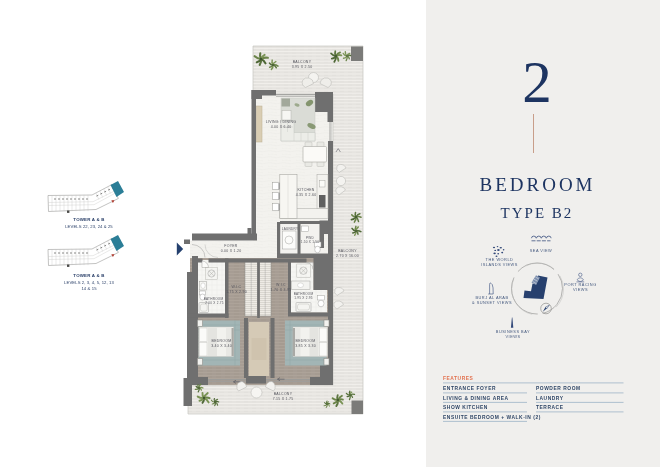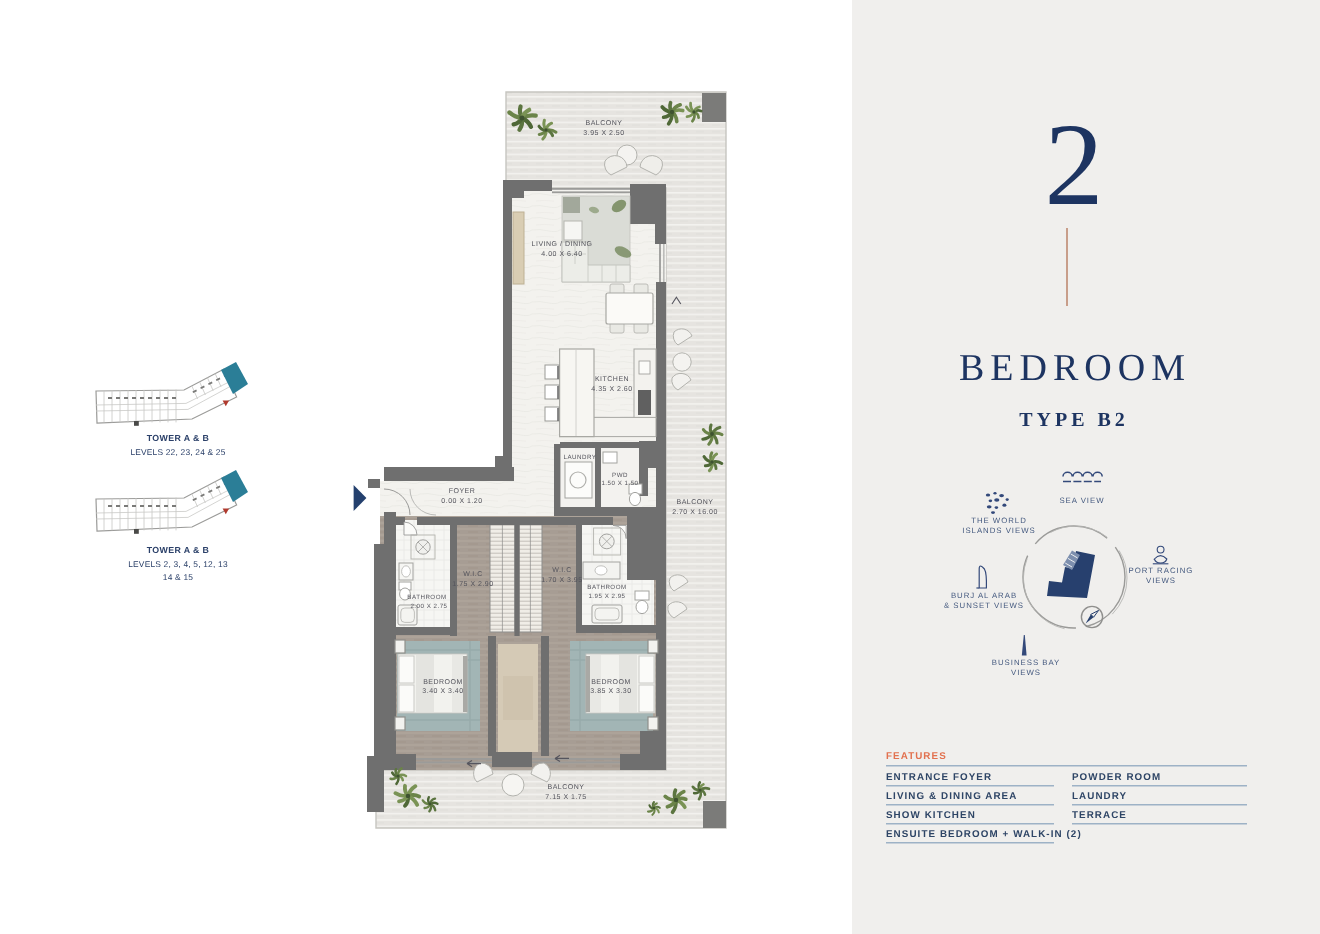--- a/index.html
+++ b/index.html
@@ -11,21 +11,21 @@
 <body>
 
 <div class="abs" style="left:426px;top:0;width:234px;height:467px;background:#f0efed;"></div>
 
 <div class="abs navy" style="left:430px;top:53px;width:214px;text-align:center;font-family:'Liberation Serif',serif;font-size:59px;line-height:59px;">2</div>
 
 <div class="abs" style="left:533px;top:114px;width:1px;height:39px;background:#c89e8a;"></div>
 
 <div class="abs navy" style="left:426px;top:174px;width:220px;text-align:center;font-family:'Liberation Serif',serif;font-size:19px;letter-spacing:3px;text-indent:3px;">BEDROOM</div>
 
-<div class="abs navy" style="left:426px;top:205px;width:220px;text-align:center;font-family:'Liberation Serif',serif;font-size:10px;letter-spacing:2px;text-indent:2px;font-weight:bold;">TYPE B2</div>
+<div class="abs navy" style="left:426px;top:205px;width:220px;text-align:center;font-family:'Liberation Serif',serif;font-size:15px;letter-spacing:2px;text-indent:2px;">TYPE B2</div>
 
 <svg class="abs" style="left:460px;top:228px;" width="150" height="115" viewBox="460 228 150 115">
 <g id="compass" fill="none" stroke="none">
 
   <g>
     <circle cx="537" cy="288.5" r="25.5" stroke="#9a9a98" stroke-width="0.7" stroke-dasharray="34 5 52 7 40 6"></circle>
     <circle cx="537.6" cy="289" r="25.9" stroke="#b5b5b3" stroke-width="0.45" stroke-dasharray="20 26 45 18 30 9"></circle>
   </g>
 
   <g>

